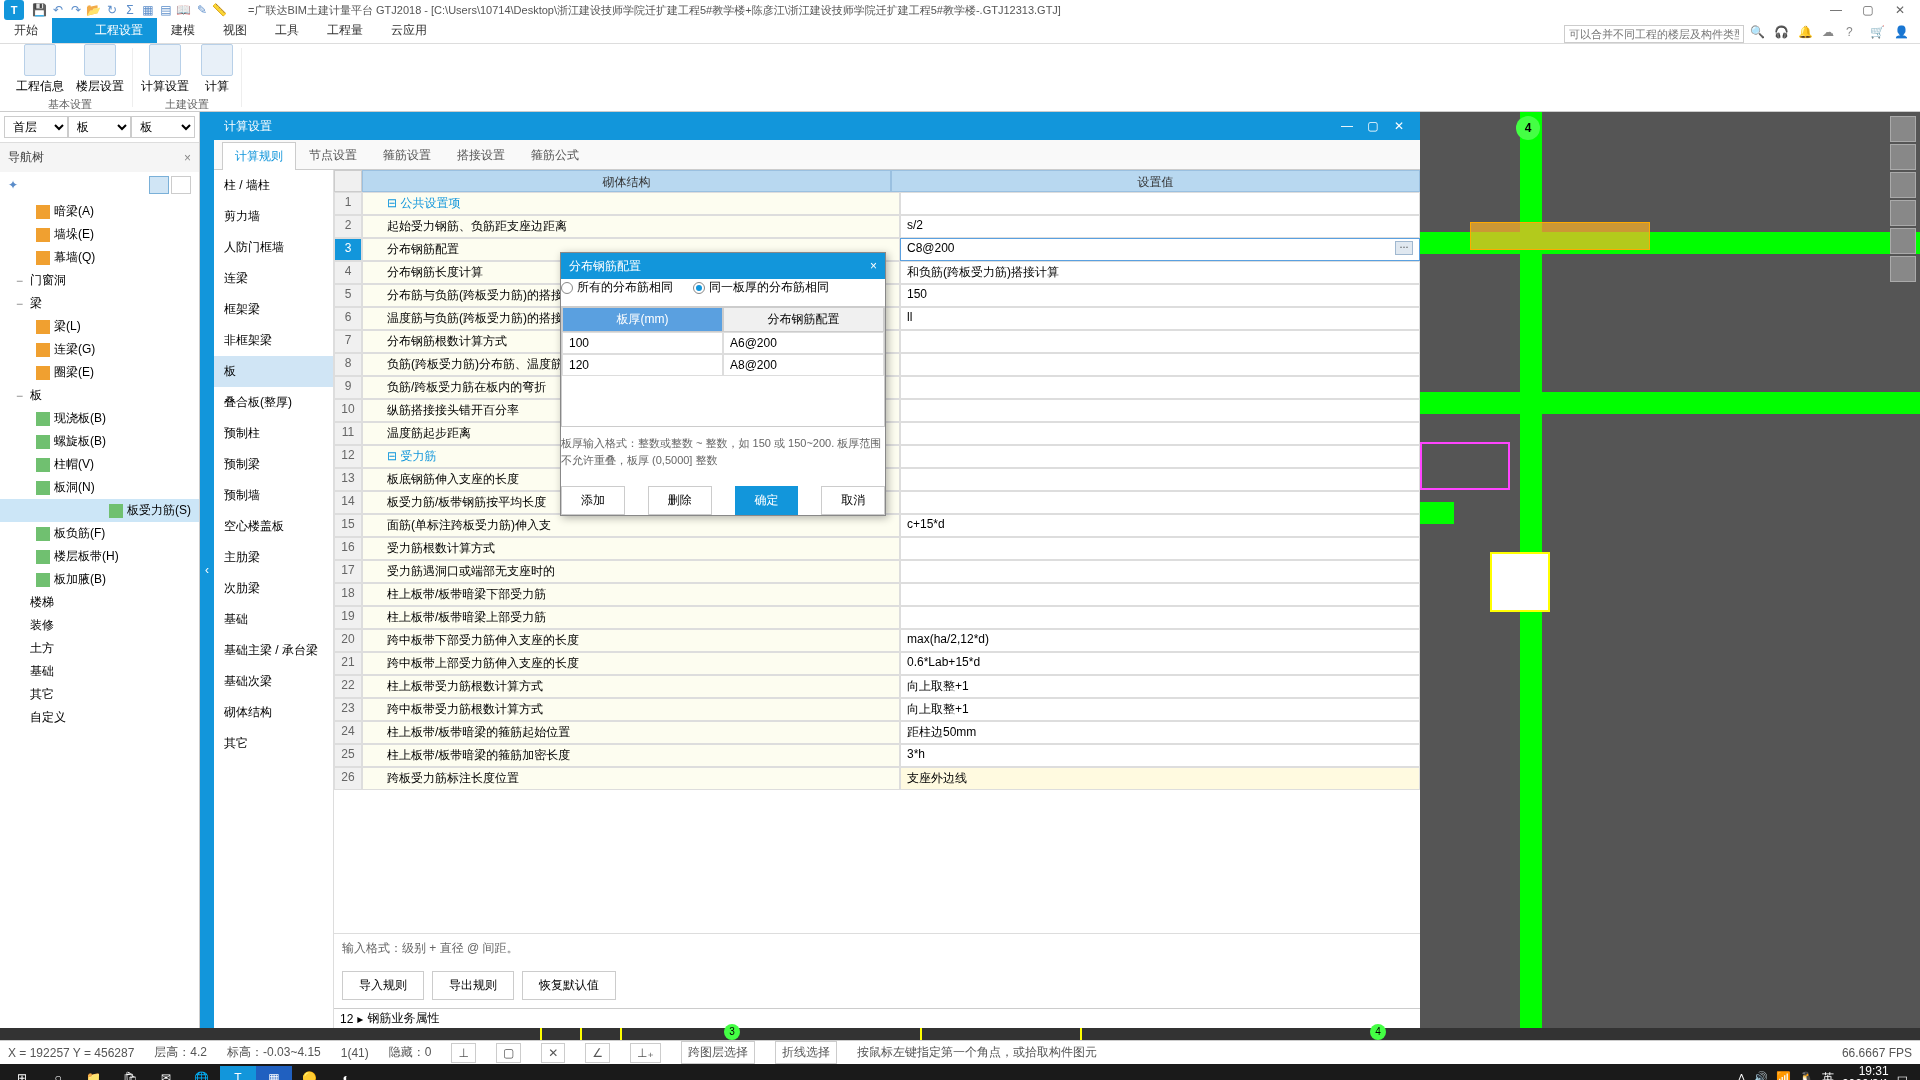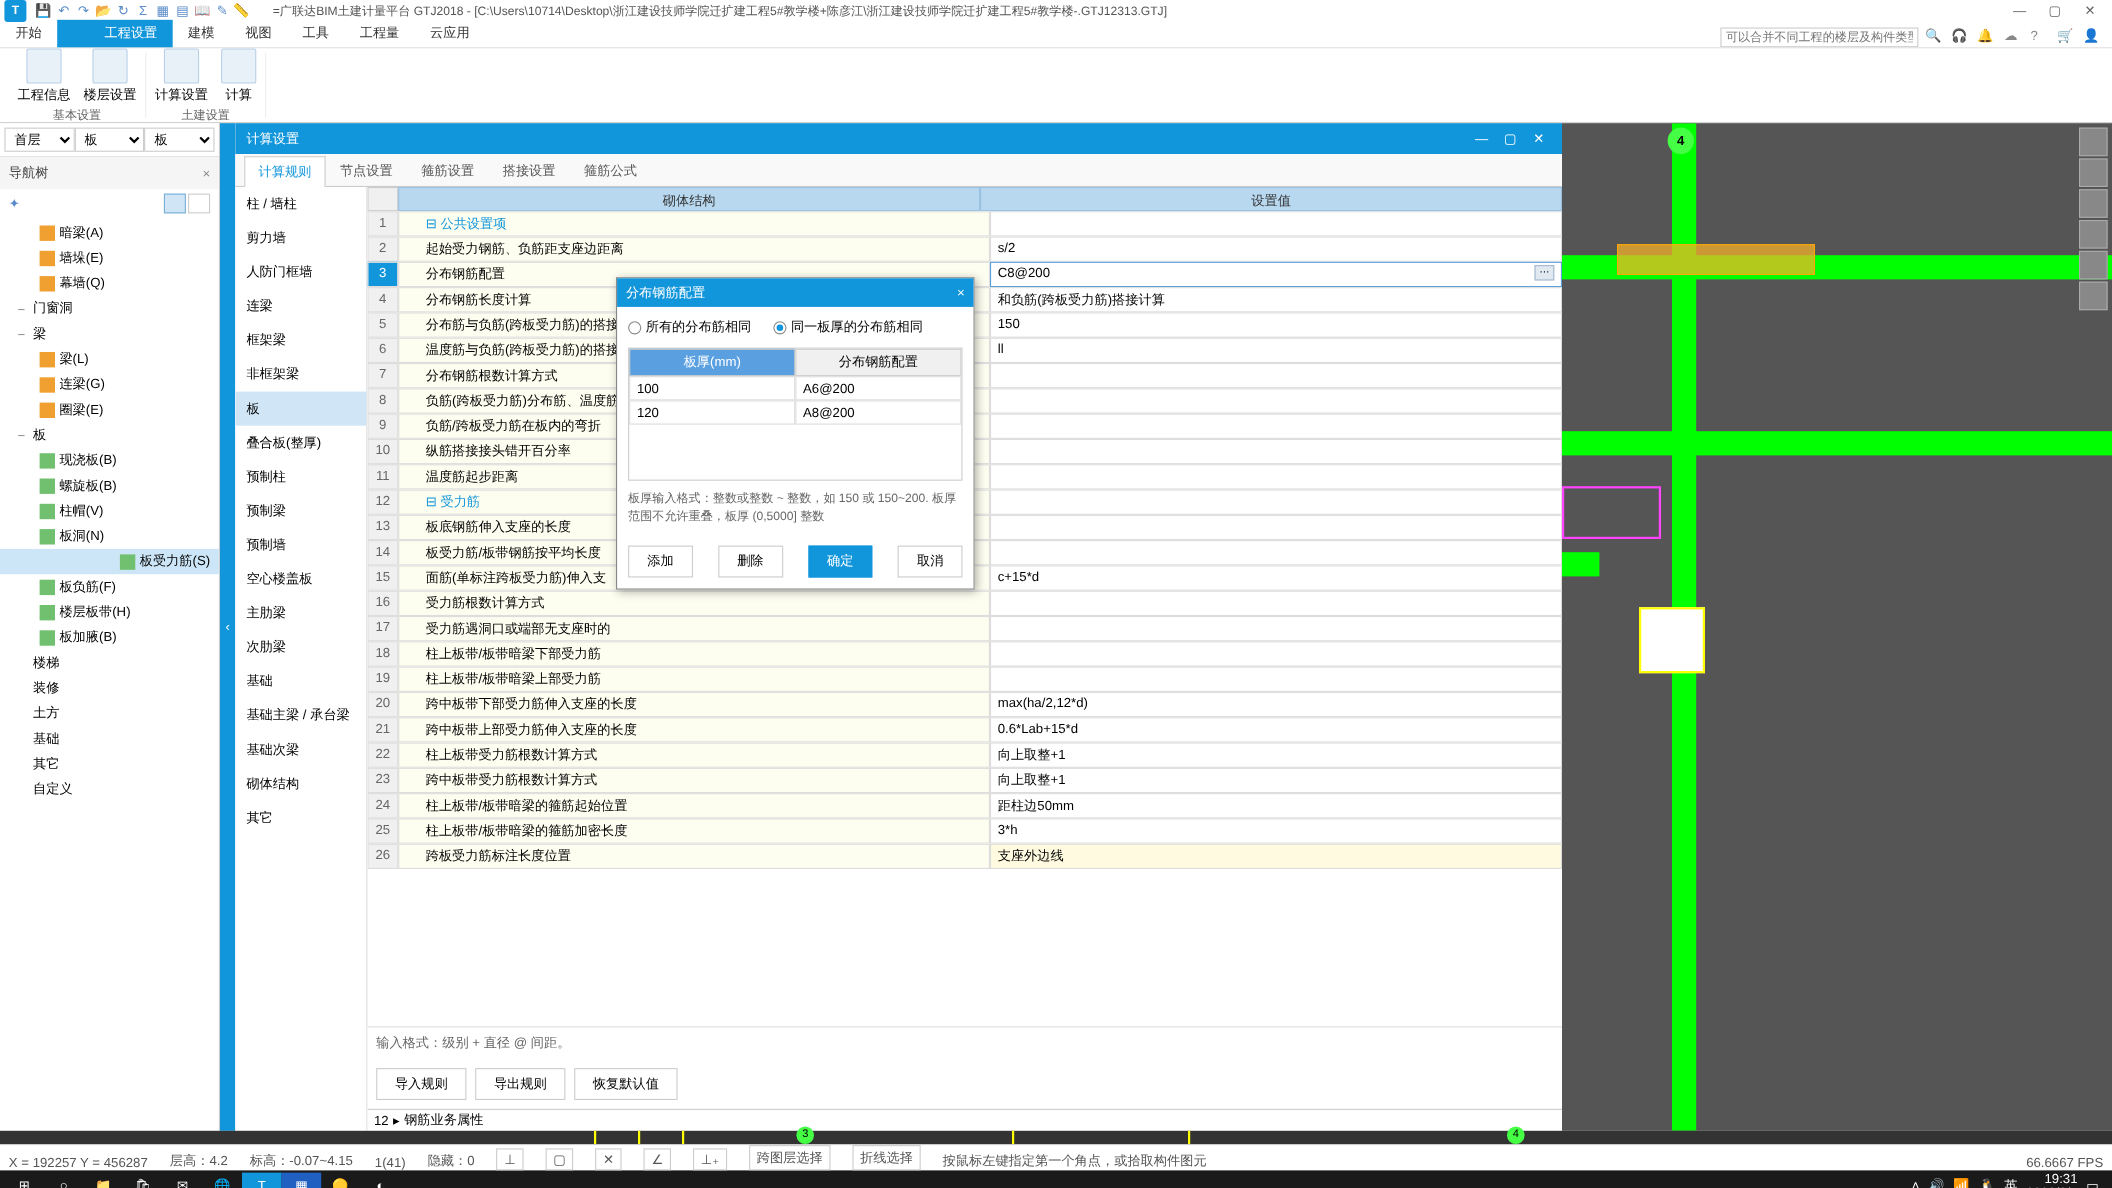--- a/index.html
+++ b/index.html
@@ -95,37 +95,37 @@
     
     .viewport { width: 500px; background: #555; position: relative; overflow: hidden; }
     .vp-tools { position: absolute; right: 4px; top: 4px; display: flex; flex-direction: column; gap: 2px; }
     .vp-tool { width: 26px; height: 26px; background: #888; border: 1px solid #aaa; cursor: pointer; }
     .cad-green { position: absolute; background: #00ff00; }
     
     
     .dialog { position: absolute; left: 560px; top: 252px; width: 326px; background: #fff; border: 1px solid #888; box-shadow: 2px 2px 8px rgba(0,0,0,0.3); z-index: 100; }
     .dialog-title { height: 26px; background: #1296db; color: #fff; display: flex; align-items: center; justify-content: space-between; padding: 0 8px; }
     .dialog-close { cursor: pointer; color: #fff; }
-    .dialog-body { padding: 10px; }
+    .dialog-body { }
     .radio-row { display: flex; gap: 20px; margin-bottom: 10px; }
     .radio-opt { display: flex; align-items: center; gap: 4px; cursor: pointer; }
     .radio { width: 12px; height: 12px; border: 1px solid #888; border-radius: 50%; display: inline-flex; align-items: center; justify-content: center; }
     .radio.checked::after { content: ''; width: 6px; height: 6px; background: #1296db; border-radius: 50%; }
     .mini-table { border: 1px solid #ccc; margin-bottom: 8px; }
     .mt-header { display: flex; }
     .mt-h { flex: 1; padding: 3px 6px; background: #f0f0f0; border: 1px solid #ccc; text-align: center; }
     .mt-h.sel { background: #5aa0e0; color: #fff; }
     .mt-row { display: flex; }
     .mt-cell { flex: 1; padding: 3px 6px; border: 1px solid #ddd; }
     .dialog-hint { color: #666; font-size: 11px; margin-bottom: 18px; line-height: 1.5; }
     .dialog-btns { display: flex; gap: 23px; justify-content: center; }
     .dialog-btns .btn { flex: 1; text-align: center; }
     
     
-    .statusbar { height: 24px; background: #fff; border-top: 1px solid #ccc; display: flex; align-items: flex-end; padding: 0 8px; gap: 20px; color: #555; font-size: 11px; }
+    .statusbar { height: 24px; background: #fff; border-top: 1px solid #ccc; display: flex; align-items: center; padding: 0 8px; gap: 20px; color: #555; font-size: 11px; }
     .sb-right { margin-left: auto; display: flex; gap: 10px; align-items: center; }
     .sb-btn { padding: 2px 6px; border: 1px solid #ccc; cursor: pointer; }
     
     
     .taskbar { height: 28px; background: #1a1a1a; display: flex; align-items: center; padding: 0 4px; }
     .tb-item { width: 36px; height: 24px; display: flex; align-items: center; justify-content: center; cursor: pointer; color: #fff; }
     .tb-right { margin-left: auto; display: flex; align-items: center; gap: 8px; color: #fff; font-size: 11px; padding-right: 8px; }
     .tb-clock { text-align: right; line-height: 1.1; }
     
     
@@ -548,21 +548,21 @@
   <div class="timeline-mark" style="left:620px"></div>
   <div class="timeline-mark" style="left:920px"></div>
   <div class="timeline-mark" style="left:1080px"></div>
   <div class="timeline-dot" style="left:724px">3</div>
   <div class="timeline-dot" style="left:1370px">4</div>
 </div>
 
 <div class="statusbar">
   <span>X = 192257 Y = 456287</span>
   <span>层高：4.2</span>
-  <span>标高：-0.07~4.15</span>
+  <span>标高：-0.03~4.15</span>
   <span>1(41)</span>
   <span>隐藏：0</span>
   <span class="sb-btn">⊥</span>
   <span class="sb-btn">▢</span>
   <span class="sb-btn">✕</span>
   <span class="sb-btn">∠</span>
   <span class="sb-btn">⊥₊</span>
   <span class="sb-btn">跨图层选择</span>
   <span class="sb-btn">折线选择</span>
   <span>按鼠标左键指定第一个角点，或拾取构件图元</span>

